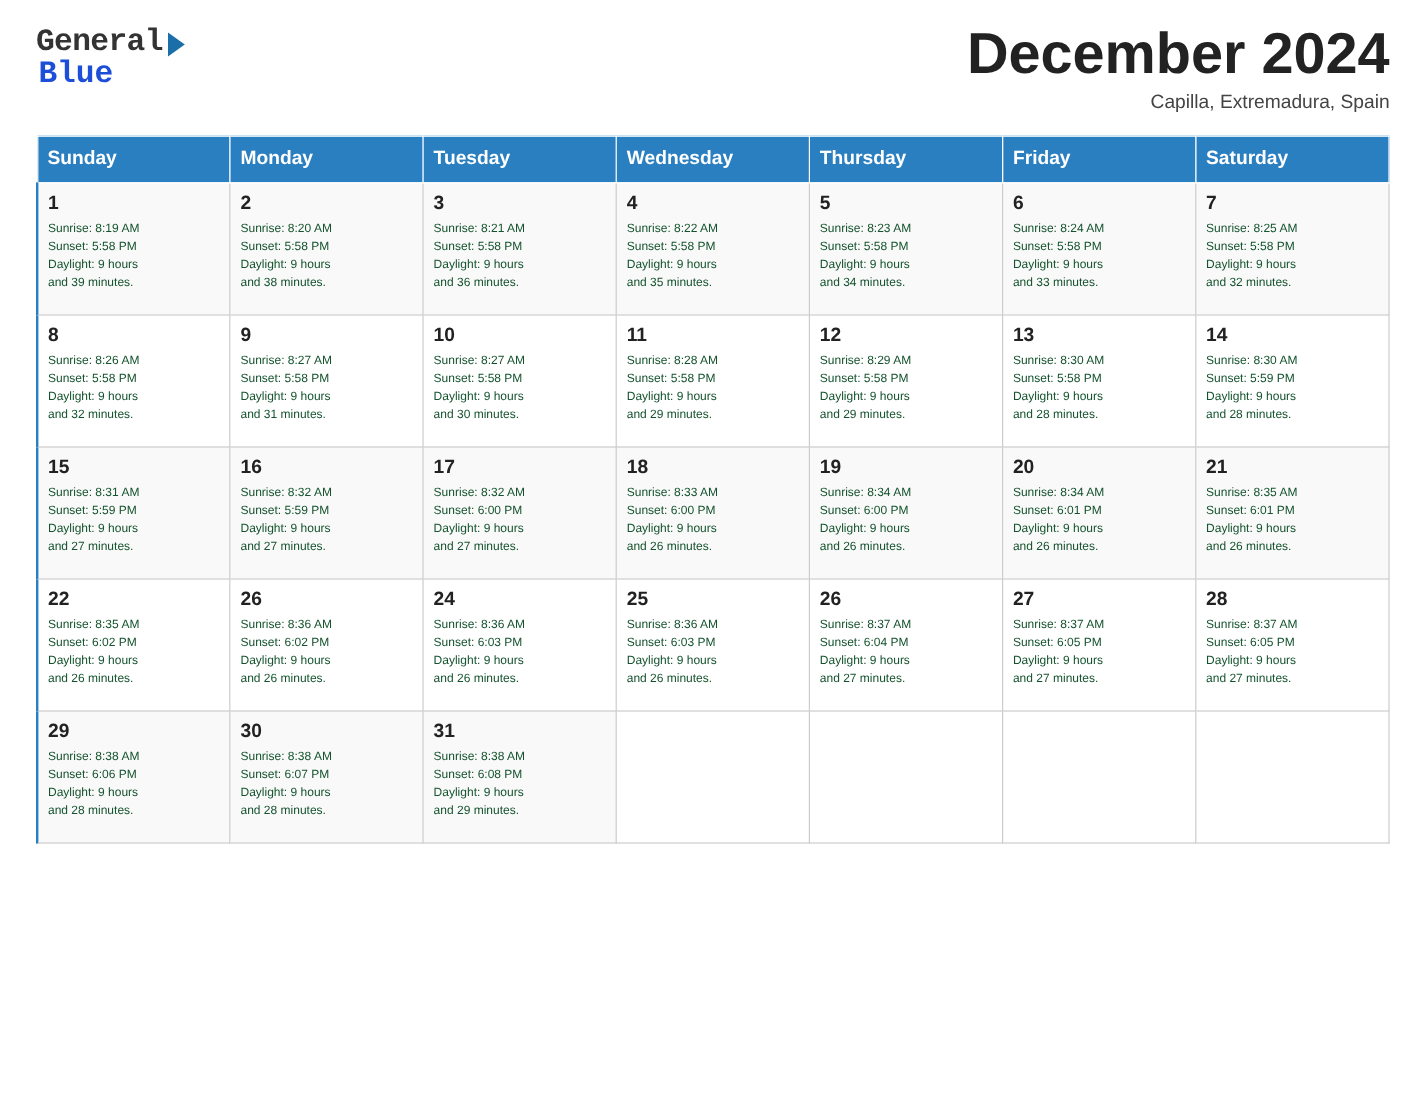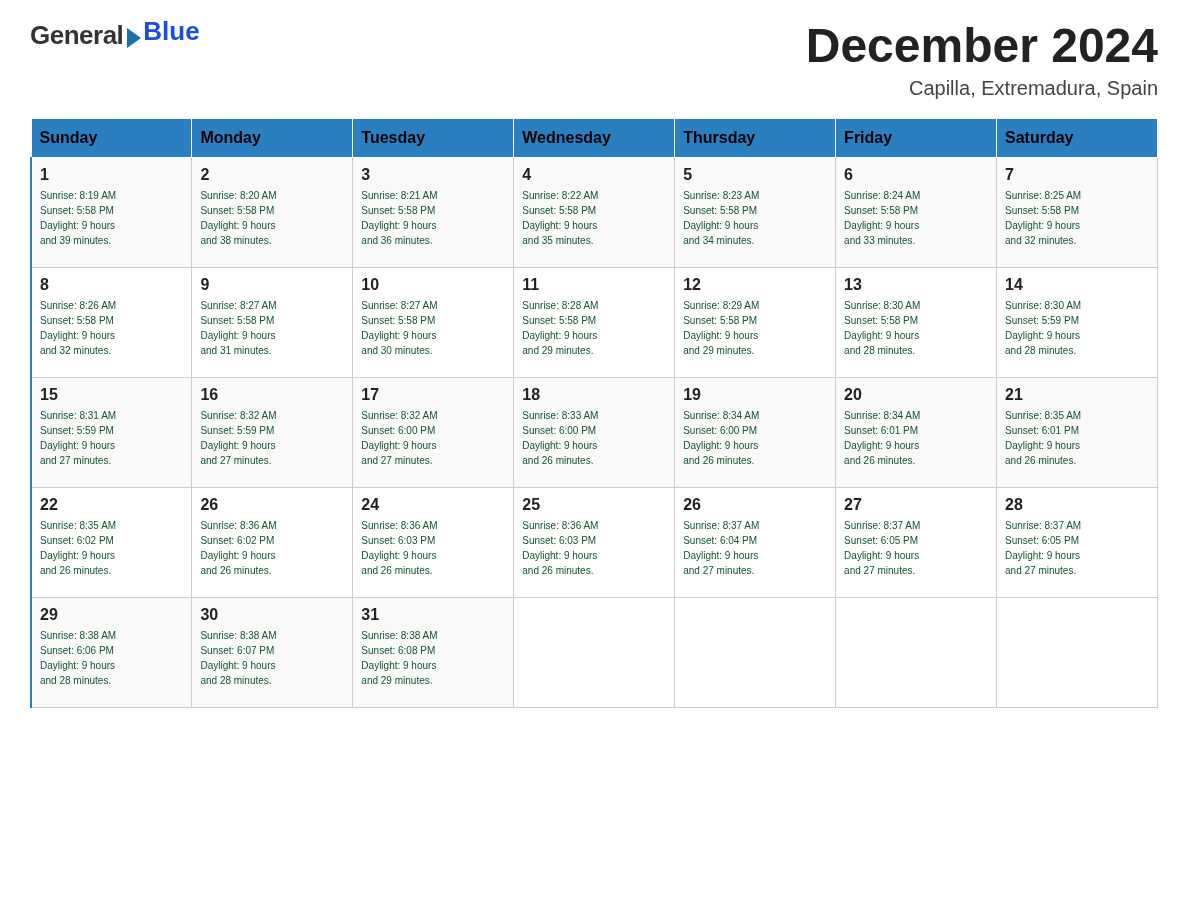--- a/index.html
+++ b/index.html
@@ -11,22 +11,23 @@
       padding: 20px 30px;
     }
     .header {
       display: flex;
       justify-content: space-between;
       align-items: flex-start;
       margin-bottom: 18px;
     }
     .logo {
       display: flex;
-      flex-direction: row;
+      flex-direction: column;
       align-items: flex-start;
+      font-family: Liberation Mono, monospace;
     }
     .logo-top {
       display: flex;
       align-items: center;
     }
     .logo-general {
       font-size: 26px;
       font-weight: bold;
       color: #333;
       letter-spacing: -0.5px;
@@ -50,32 +51,32 @@
     .title-block {
       text-align: right;
     }
     .month-title {
       font-size: 48px;
       font-weight: bold;
       color: #222;
       line-height: 1.1;
     }
     .location-title {
-      font-size: 20px;
+      font-size: 16px;
       color: #444;
       margin-top: 4px;
     }
     .calendar-table {
       width: 100%;
       border-collapse: collapse;
       table-layout: fixed;
     }
     .calendar-table thead tr th {
       background-color: #2a7fc1;
-      color: #000000;
+      color: #ffffff;
       font-size: 16px;
       font-weight: bold;
       padding: 10px 8px;
       text-align: left;
       border: 1px solid #fff;
     }
     .calendar-table tbody tr td {
       border: 1px solid #ccc;
       vertical-align: top;
       padding: 8px 8px 10px 8px;

